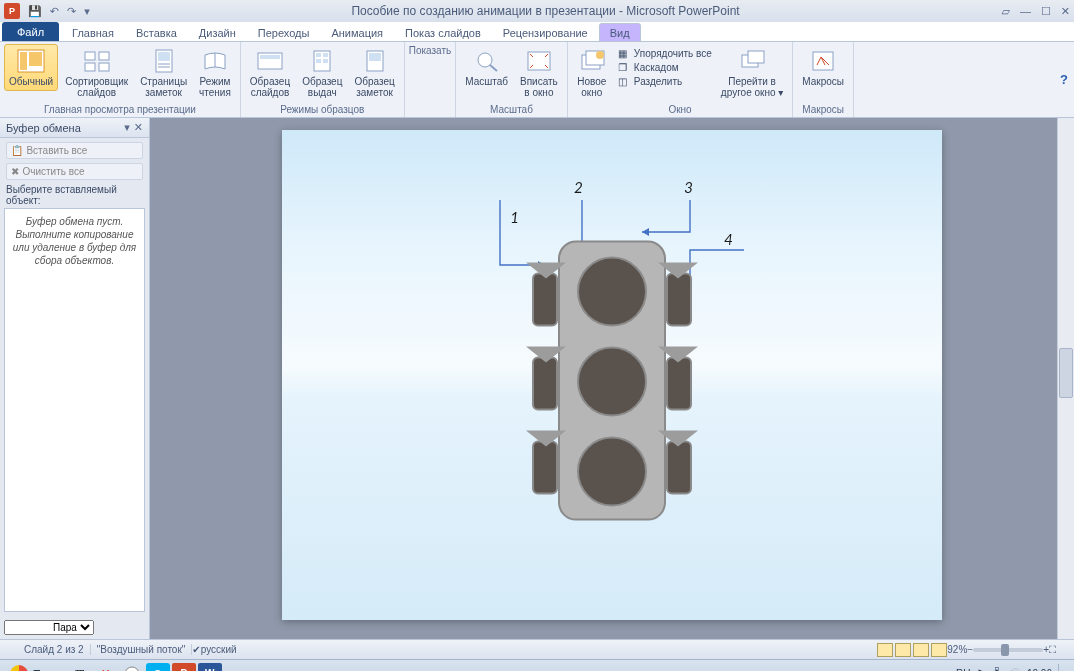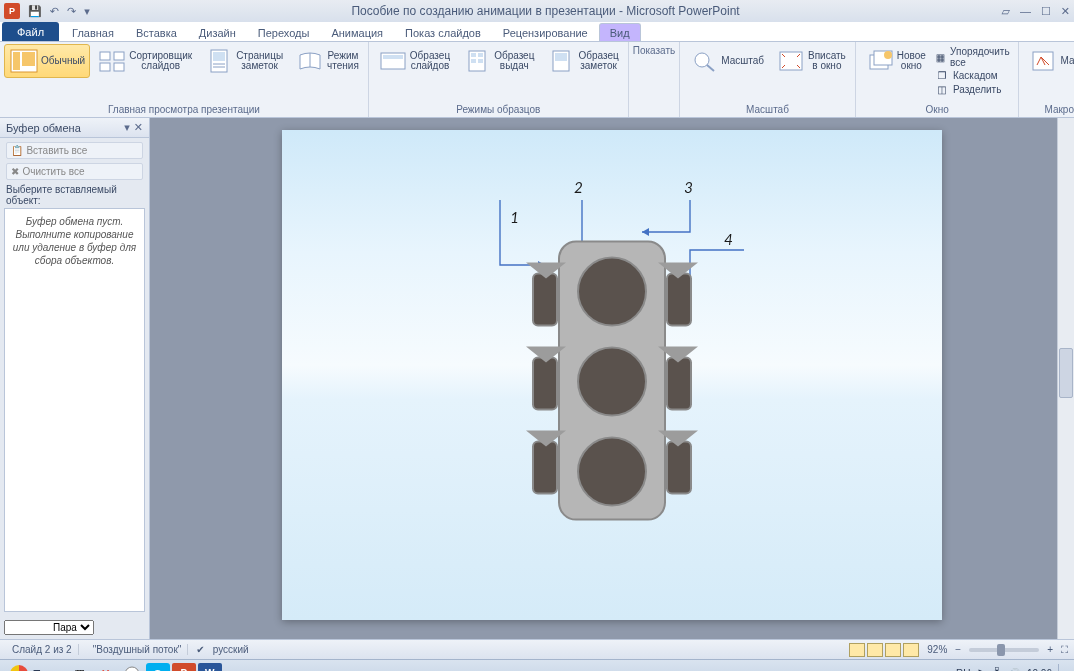--- a/index.html
+++ b/index.html
@@ -13,21 +13,21 @@
 
 .menubar { height: 20px; background: #fff; display: flex; align-items: flex-end; padding-left: 2px; border-bottom: 1px solid #b9c5d9; }
 .tab { padding: 3px 10px 2px; font-size: 11px; color: #4a5b7a; cursor: pointer; border: 1px solid transparent; border-bottom: none; border-radius: 3px 3px 0 0; }
 .tab.file { background: #1e4e8c; color: #fff; padding: 3px 14px; margin-right: 2px; }
 .tab.active { background: #c4b5fd; border-color: #b9c5d9; color: #4a5b7a; }
 
 .ribbon { height: 76px; background: #eef2f8; border-bottom: 1px solid #b9c5d9; display: flex; }
 .rgroup { border-right: 1px solid #cdd5e3; padding: 2px 4px 0; display: flex; flex-direction: column; justify-content: space-between; height: 100%; }
 .rgroup .controls { display: flex; align-items: flex-start; gap: 2px; }
 .rgroup .glabel { text-align: center; font-size: 10px; color: #5b6b8c; padding: 1px 0 2px; }
-.rbtn { display: flex; flex-direction: row; align-items: center; padding: 2px 4px; gap: 2px; cursor: pointer; border: 1px solid transparent; border-radius: 3px; }
+.rbtn { display: flex; flex-direction: column; align-items: center; padding: 2px 4px; gap: 2px; cursor: pointer; border: 1px solid transparent; border-radius: 3px; }
 .rbtn.sel { background: linear-gradient(#ffe9a8,#ffd978); border-color: #e0b64e; }
 .rbtn .ico { width: 30px; height: 28px; display: flex; align-items: center; justify-content: center; }
 .rbtn .lbl { font-size: 10px; color: #3b4a66; text-align: center; line-height: 1.05; }
 .checkline { display: flex; align-items: center; gap: 4px; padding: 1px 2px; font-size: 10px; color: #3b4a66; }
 .checkline input { width: 11px; height: 11px; }
 .colorline { display: flex; align-items: center; gap: 4px; padding: 1px 2px; font-size: 10px; color: #3b4a66; }
 .colorline.sel { background: linear-gradient(#ffe9a8,#ffd978); border: 1px solid #e0b64e; border-radius: 2px; padding: 0 3px; }
 .swatch { width: 14px; height: 10px; border: 1px solid #888; }
 .smallstack { display: flex; flex-direction: column; gap: 0; }
 .smallline { display: flex; align-items: center; gap: 4px; padding: 0 2px; font-size: 10px; color: #3b4a66; }
@@ -57,21 +57,21 @@
 .side.left { left: -28px; } .side.right { right: -28px; }
 .side.r1 { top: 30px; } .side.r2 { top: 114px; } .side.r3 { top: 198px; }
 .visor { position: absolute; width: 0; height: 0; border-left: 20px solid transparent; border-right: 20px solid transparent; border-top: 16px solid #9c9c9c; }
 .visor.left { left: -34px; } .visor.right { right: -34px; }
 .visor.v1 { top: 20px; } .visor.v2 { top: 104px; } .visor.v3 { top: 188px; }
 
 .callout { position: absolute; font-family: Calibri, sans-serif; font-size: 16px; color: #1a1a1a; font-style: italic; }
 .arrowline { stroke: #4472c4; stroke-width: 1.4; fill: none; }
 .arrowhead { fill: #4472c4; }
 
-.statusbar { height: 20px; background: linear-gradient(#eef2f8,#dce3ef); border-top: 1px solid #b9c5d9; display: flex; align-items: center; font-size: 10px; color: #4a5b7a; padding: 0 6px; gap: 8px; }
+.statusbar { height: 20px; background: linear-gradient(#eef2f8,#dce3ef); border-top: 1px solid #b9c5d9; display: flex; align-items: center; font-size: 10px; color: #4a5b7a; padding: 0 18px; }
 .statusbar .cell { padding: 0 6px; border-right: 1px solid #c4ccd9; }
 .statusbar .spacer { flex: 1; }
 .viewbtns { display: flex; gap: 2px; }
 .viewbtns .vb { width: 16px; height: 14px; border: 1px solid #b0a060; background: #ffe9a8; }
 .zoom-slider { width: 70px; height: 4px; background: #c4ccd9; position: relative; border-radius: 2px; }
 .zoom-slider .zh { position: absolute; left: 40%; top: -4px; width: 8px; height: 12px; background: #8a96ac; border-radius: 2px; }
 
 .taskbar { height: 28px; background: linear-gradient(#d9e3ef,#c3d2e5); border-top: 1px solid #a4b4cc; display: flex; align-items: center; padding: 0 2px; gap: 2px; }
 .taskbar .start { display: flex; align-items: center; gap: 4px; padding: 2px 8px; font-size: 11px; color: #2a3a55; font-style: italic; font-weight: bold; cursor: pointer; }
 .taskbar .start .orb { width: 18px; height: 18px; border-radius: 50%; background: conic-gradient(#e74c3c 0 25%,#2ecc71 25% 50%,#3498db 50% 75%,#f1c40f 75% 100%); }
@@ -250,20 +250,30 @@
             <span>Упорядочить все</span>
           </div>
         <div class="smallline">
             <span class="miniico">❐</span>
             <span>Каскадом</span>
           </div>
         <div class="smallline">
             <span class="miniico">◫</span>
             <span>Разделить</span>
           </div>
+      </div>
+      <div class="rbtn">
+        <span class="ico">
+            <svg width="28" height="24">
+              <rect x="4" y="6" width="16" height="12" fill="#fff" stroke="#8aa0c4"></rect>
+              <rect x="10" y="2" width="16" height="12" fill="#fff" stroke="#8aa0c4"></rect>
+            </svg>
+          </span>
+        <span class="lbl" style="white-space:pre-line"><span>Перейти в
+другое окно</span> ▾</span>
       </div>
     </div>
     <div class="glabel">Окно</div>
   </div>
 
   <div class="rgroup">
     <div class="controls">
       <div class="rbtn">
         <span class="ico">
             <svg width="28" height="24">

